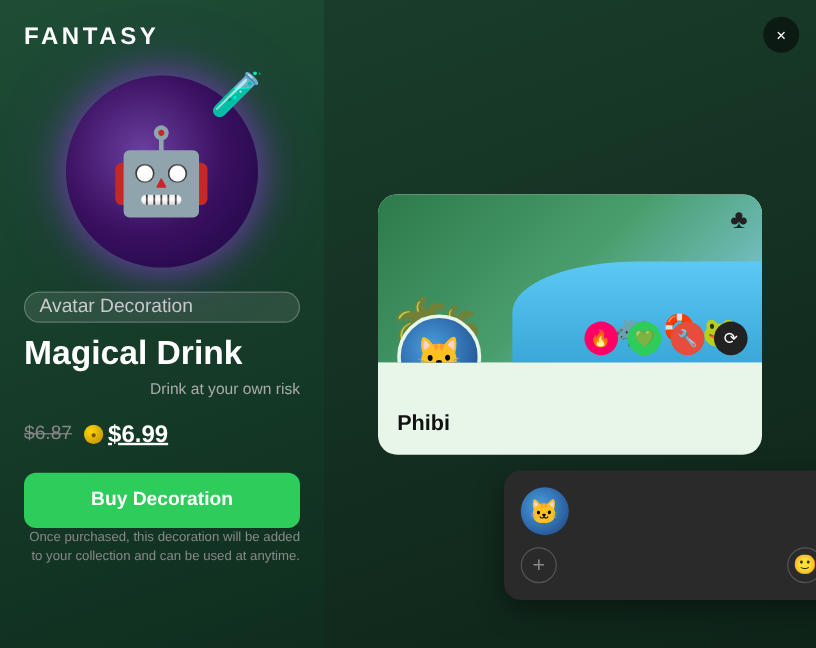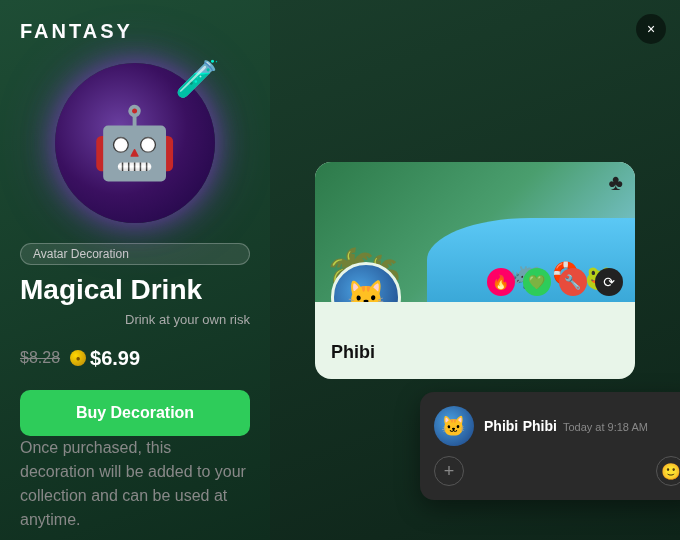--- a/index.html
+++ b/index.html
@@ -63,21 +63,21 @@
       right: -5px;
       font-size: 36px;
     }
 
     .badge {
       display: inline-block;
       background: rgba(255,255,255,0.1);
       border: 1px solid rgba(255,255,255,0.25);
       border-radius: 20px;
       padding: 3px 12px;
-      font-size: 12px;
+      font-size: 16px;
       color: #ccc;
       margin-bottom: 10px;
     }
 
     .item-name {
       font-size: 28px;
       font-weight: 800;
       color: #fff;
       margin-bottom: 6px;
       line-height: 1.1;
@@ -119,39 +119,41 @@
       justify-content: center;
       font-size: 8px;
       color: #7a5500;
       font-weight: bold;
     }
 
     .price-discounted {
       font-size: 20px;
       font-weight: 700;
       color: #fff;
+      text-decoration: underline;
     }
 
     .buy-button {
       width: 100%;
       padding: 14px;
       background: #2ecc5a;
       border: none;
       border-radius: 10px;
       color: #fff;
       font-size: 16px;
       font-weight: 700;
       cursor: pointer;
       transition: background 0.2s;
     }
 
     .disclaimer {
-      font-size: 16px;
+      font-size: 11px;
       color: #888;
       line-height: 1.5;
+      text-align: right;
     }
 
     
     .right-panel {
       flex: 1;
       background: linear-gradient(160deg, #1a3d2b 0%, #0e2419 100%);
       display: flex;
       align-items: center;
       justify-content: center;
       position: relative;
@@ -371,21 +373,21 @@
       <span class="avatar-decoration">🧪</span>
     </div>
   </div>
 
   <div class="badge">Avatar Decoration</div>
 
   <div class="item-name">Magical Drink</div>
   <div class="item-description">Drink at your own risk</div>
 
   <div class="price-row">
-    <span class="price-original">$8.28</span>
+    <span class="price-original">$6.87</span>
     <span class="price-coin">
       <span class="coin-icon">●</span>
       <span class="price-discounted">$6.99</span>
     </span>
   </div>
 
   <button class="buy-button">Buy Decoration</button>
 
   <div class="disclaimer">Once purchased, this decoration will be added to your collection and can be used at anytime.</div>
 
@@ -428,24 +430,20 @@
     <div class="profile-info">
       <div class="profile-name">Phibi</div>
     </div>
 
   </div>
 
   <div class="chat-bubble">
     <div class="chat-header">
       <div class="chat-avatar">🐱</div>
       <div class="chat-name-row">
-        <div>
-          <span class="chat-name">Phibi</span>
-          <span class="chat-time"><span style="font-weight: 700; color: rgb(255, 255, 255); font-size: 14px;">Phibi</span><span style="color: rgb(136, 136, 136); font-size: 11px; margin-left: 6px;">Today at 9:18 AM</span></span>
-        </div>
       </div>
     </div>
 
     <div class="chat-input-row">
       <button class="chat-add-btn">+</button>
       <button class="chat-emoji-btn">🙂</button>
     </div>
   </div>
 
 </div>

